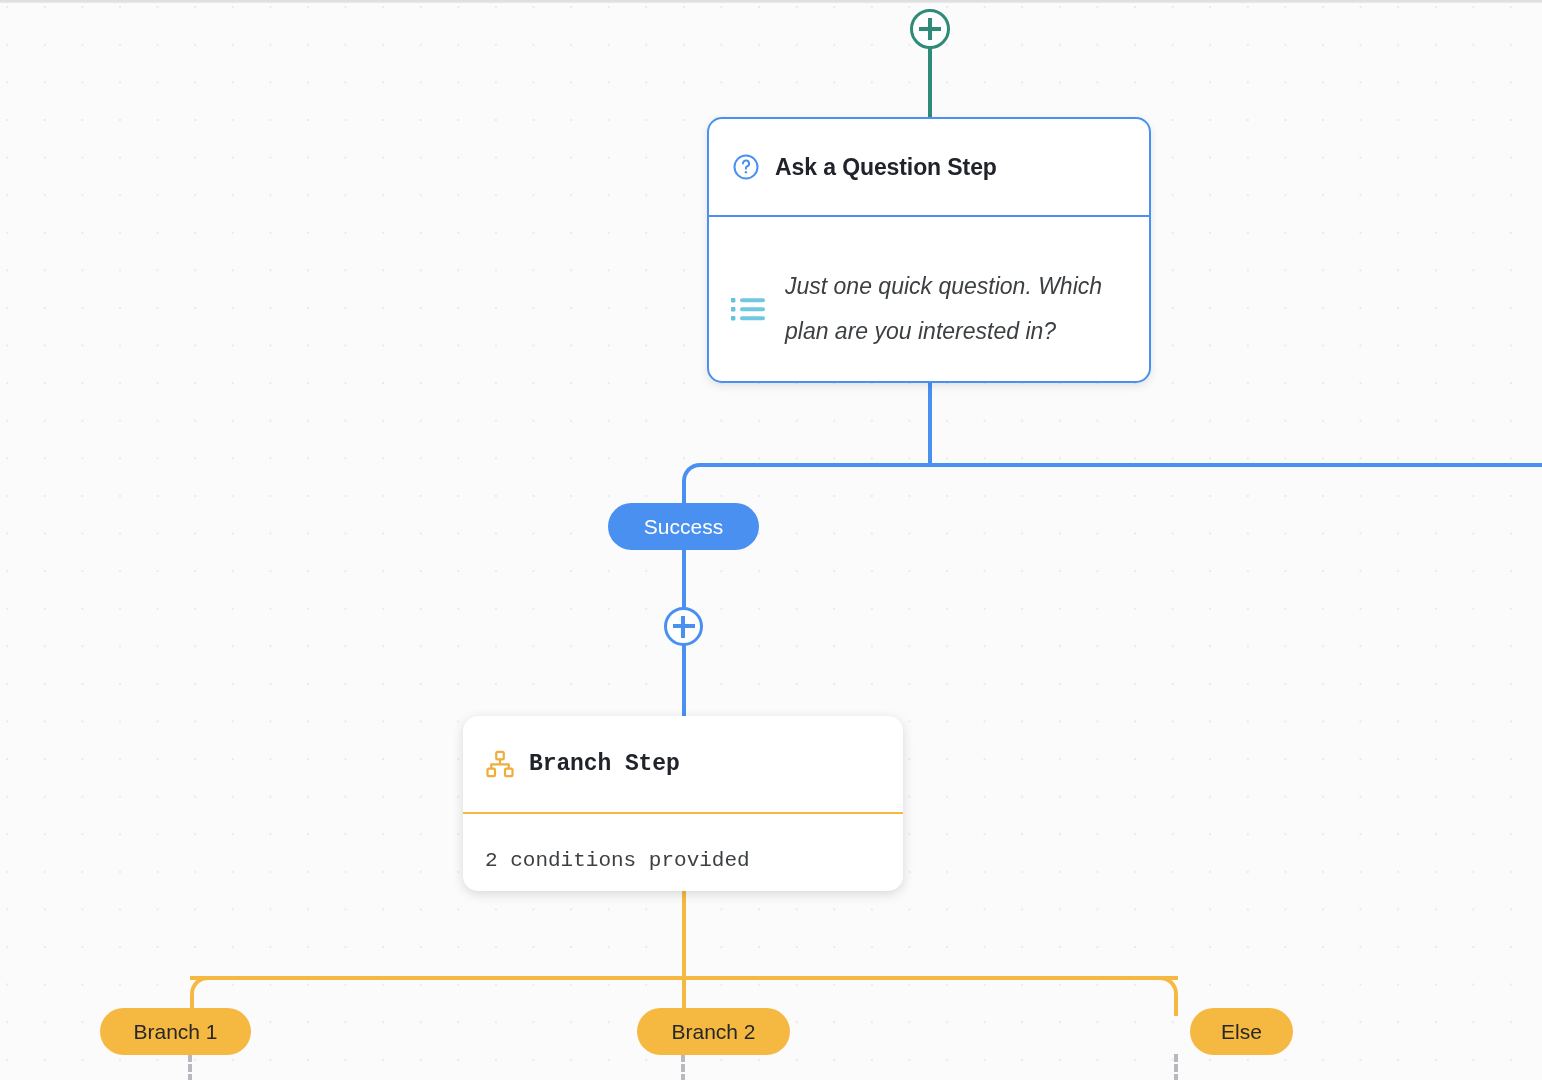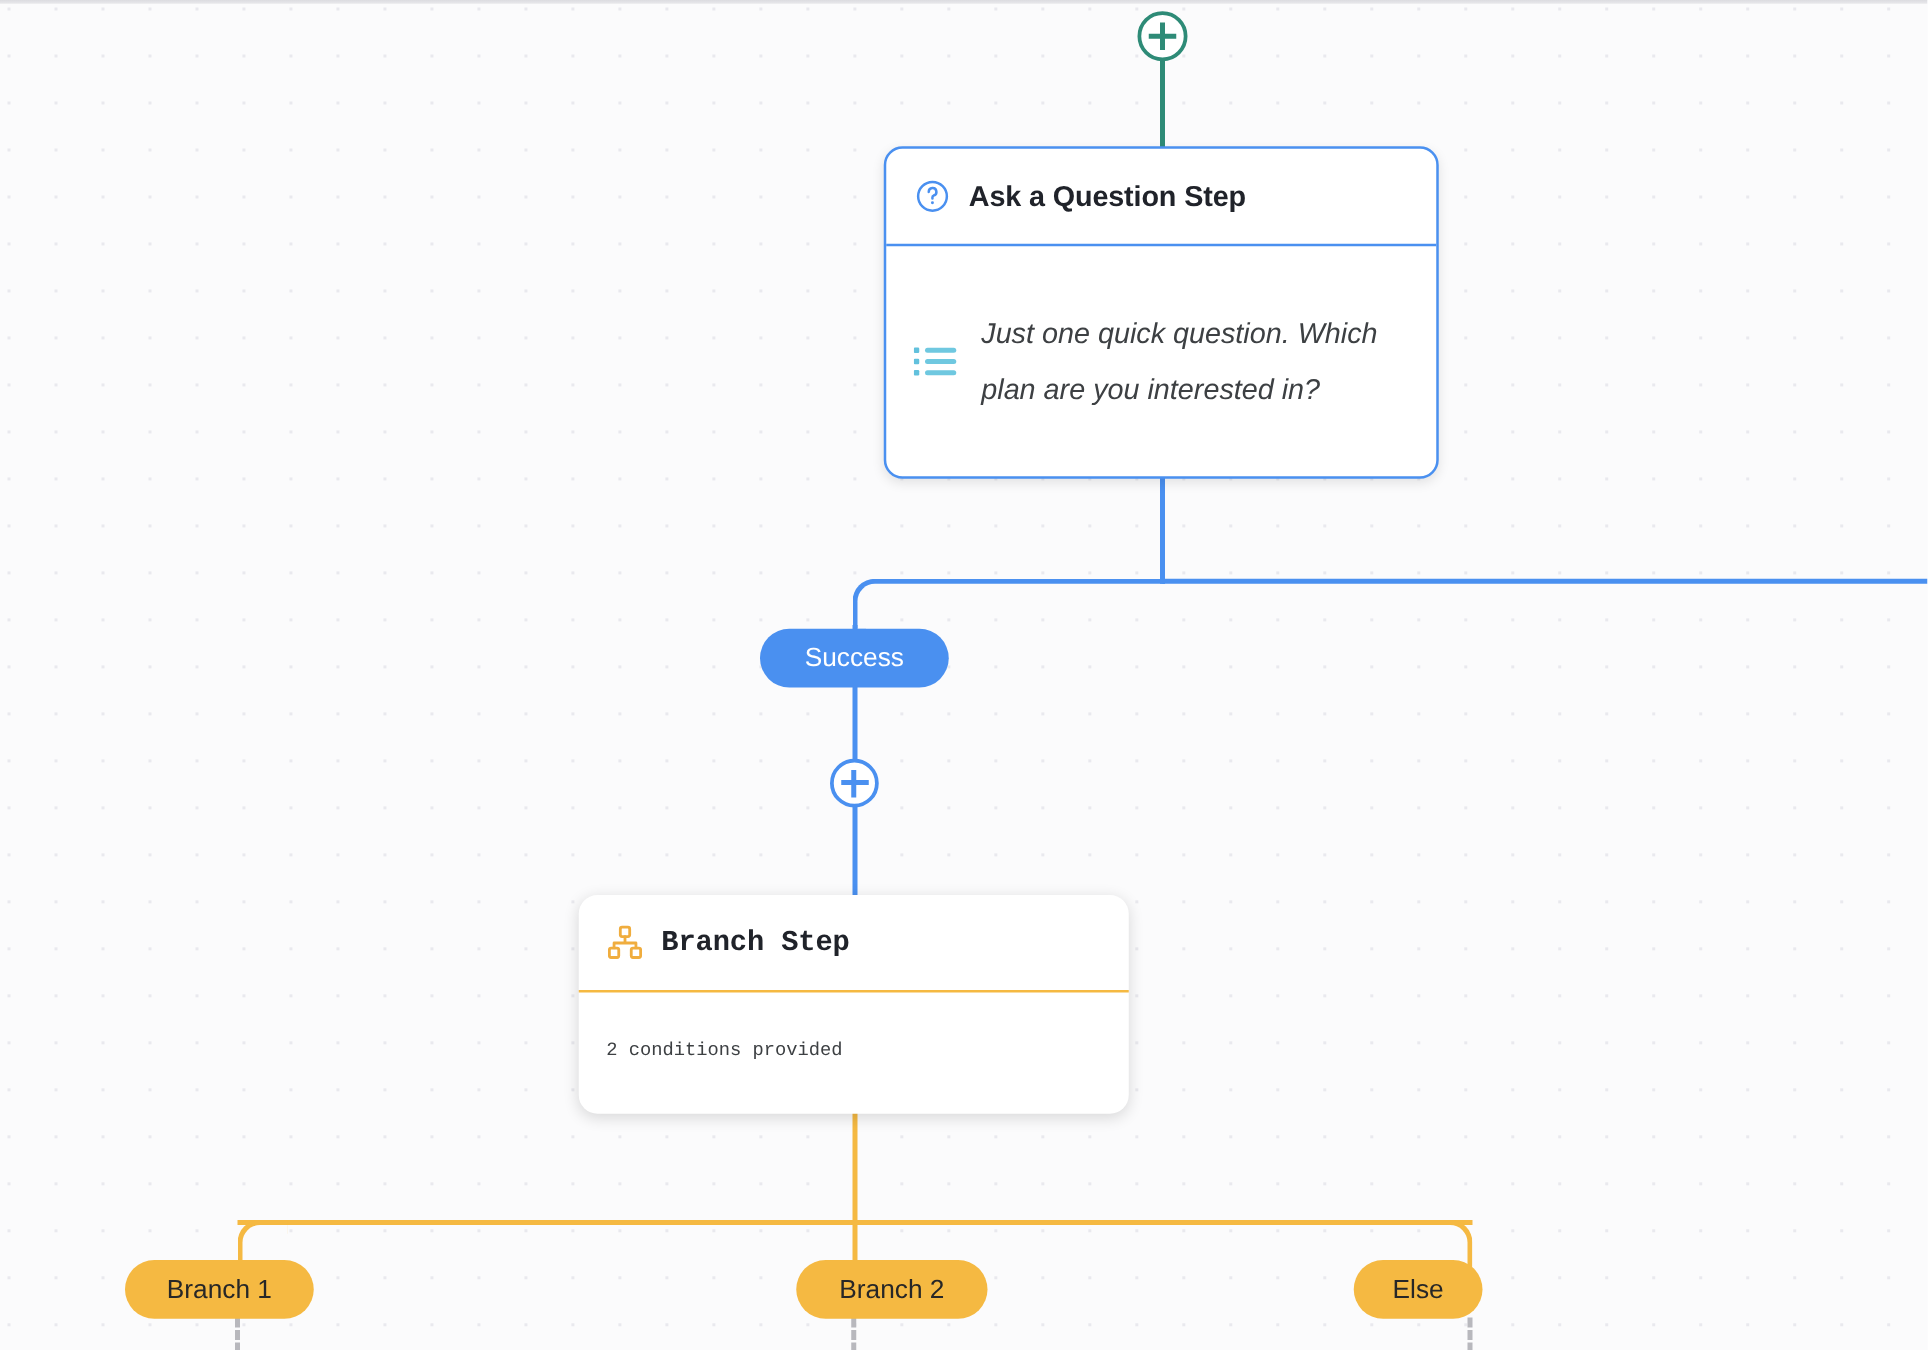--- a/index.html
+++ b/index.html
@@ -140,21 +140,21 @@
     left: 463px; top: 716px;
     width: 440px; height: 175px;
     border: none;
     box-shadow: 0 3px 12px rgba(0,0,0,0.14);
     font-family: Liberation Mono, monospace;
   }
 
   .card-header {
     display: flex;
     align-items: center;
-    height: 78px;
+    height: 98px;
     padding-left: 22px;
     gap: 14px;
   }
   #question-card .card-header { border-bottom: 2px solid #4a90f0; }
   #branch-card .card-header   { border-bottom: 2px solid #f5b942; }
 
   .card-title {
     font-size: 23px;
     font-weight: bold;
     color: #20232a;
@@ -171,21 +171,21 @@
   #branch-card .card-body { height: 93px; }
 
   .card-body-text {
     font-size: 23px;
     font-style: italic;
     color: #3d4043;
     line-height: 1.92;
     flex: 1;
   }
   .branch-body-text {
-    font-size: 15px;
+    font-size: 21px;
     color: #3d4043;
   }
 
   
   .icon { flex-shrink: 0; display: block; }
 
   
   .pill {
     position: absolute;
     display: flex;
@@ -203,21 +203,21 @@
     color: #ffffff;
   }
   .pill-orange {
     top: 1008px;
     height: 47px;
     background: #f5b942;
     color: #272727;
   }
   #pill-branch-1 { left: 100px; width: 151px; align-items: center; }
   #pill-branch-2 { left: 637px; width: 153px; }
-  #pill-else     { left: 1083px; width: 103px; }
+  #pill-else     { left: 1190px; width: 103px; }
 </style>
 </head>
 <body>
 
 <div id="canvas">
 
   <div id="top-strip"></div>
 
   <div class="line v-teal"></div>
   <div class="line v-blue-1"></div>

